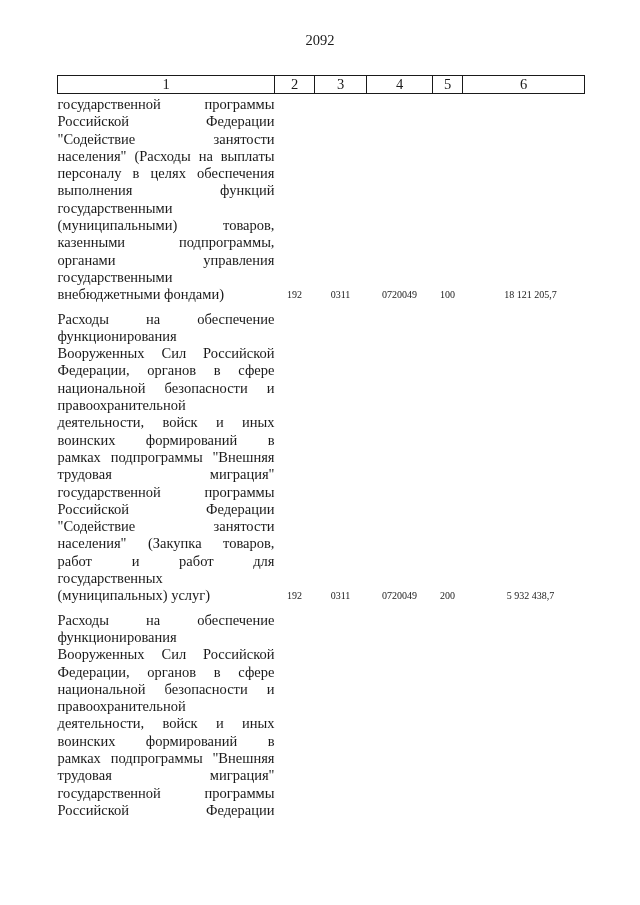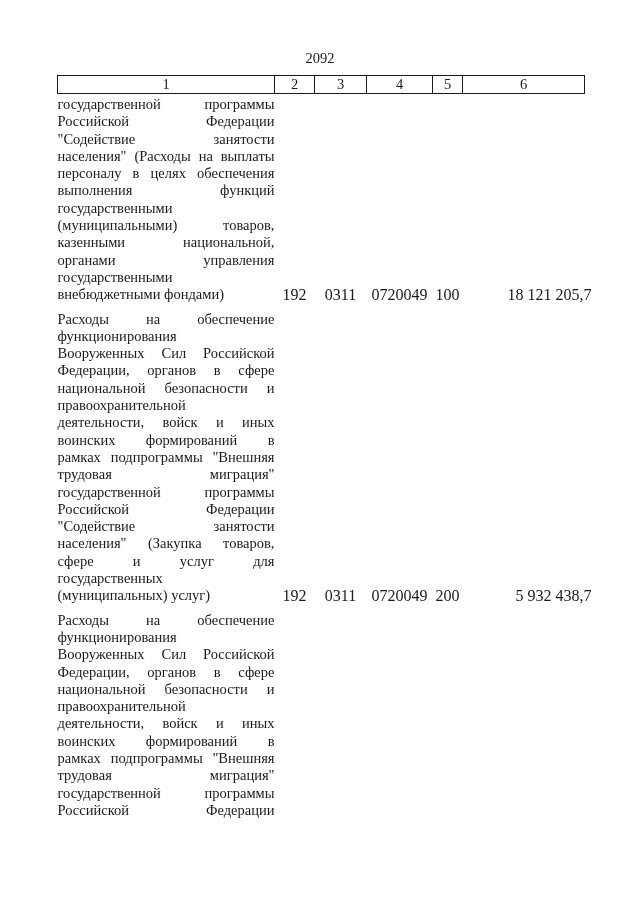--- a/index.html
+++ b/index.html
@@ -7,21 +7,21 @@
     width: 640px;
     height: 905px;
     background: #ffffff;
     color: #1a1a1a;
     font-family: "Liberation Serif", serif;
     position: relative;
     overflow: hidden;
   }
   .page-number {
     position: absolute;
-    top: 51px;
+    top: 33px;
     left: 0;
     width: 640px;
     text-align: center;
     font-size: 14.5px;
     line-height: 15px;
   }
   table.budget {
     position: absolute;
     left: 57px;
     top: 75px;
@@ -56,23 +56,23 @@
     text-align: justify;
     text-align-last: justify;
   }
   td.desc .line.plain {
     text-align: center;
     text-align-last: left;
   }
   td.val {
     text-align: center;
     line-height: 17.3px;
-    font-size: 16px;
+    font-size: 10px;
   }
-  td.val.c6 { text-align: right; }
+  td.val.c6 { }
   td.val.c6 .amt { position: relative; left: 7px; white-space: nowrap; }
 </style>
 </head>
 <body>
 
 <div class="page">
   <div class="page-number">2092</div>
 
   <table class="budget">
     <colgroup>
@@ -97,21 +97,21 @@
         <tr class="row-first">
           <td class="desc">
             <div class="line">государственной программы</div>
             <div class="line">Российской Федерации</div>
             <div class="line">"Содействие занятости</div>
             <div class="line">населения" (Расходы на выплаты</div>
             <div class="line">персоналу в целях обеспечения</div>
             <div class="line">выполнения функций</div>
             <div class="line">государственными</div>
             <div class="line">(муниципальными) товаров,</div>
-            <div class="line">казенными национальной,</div>
+            <div class="line">казенными подпрограммы,</div>
             <div class="line">органами управления</div>
             <div class="line">государственными</div>
             <div class="line plain">внебюджетными фондами)</div>
           </td>
           <td class="val c2"><span>192</span></td>
           <td class="val c3"><span>0311</span></td>
           <td class="val c4"><span>0720049</span></td>
           <td class="val c5"><span>100</span></td>
           <td class="val c6"><span class="amt">18 121 205,7</span></td>
         </tr>
@@ -124,21 +124,21 @@
             <div class="line">национальной безопасности и</div>
             <div class="line">правоохранительной</div>
             <div class="line">деятельности, войск и иных</div>
             <div class="line">воинских формирований в</div>
             <div class="line">рамках подпрограммы "Внешняя</div>
             <div class="line">трудовая миграция"</div>
             <div class="line">государственной программы</div>
             <div class="line">Российской Федерации</div>
             <div class="line">"Содействие занятости</div>
             <div class="line">населения" (Закупка товаров,</div>
-            <div class="line">сфере и услуг для</div>
+            <div class="line">работ и работ для</div>
             <div class="line">государственных</div>
             <div class="line plain">(муниципальных) услуг)</div>
           </td>
           <td class="val c2"><span>192</span></td>
           <td class="val c3"><span>0311</span></td>
           <td class="val c4"><span>0720049</span></td>
           <td class="val c5"><span>200</span></td>
           <td class="val c6"><span class="amt">5 932 438,7</span></td>
         </tr>
         <tr class="row-gap">

